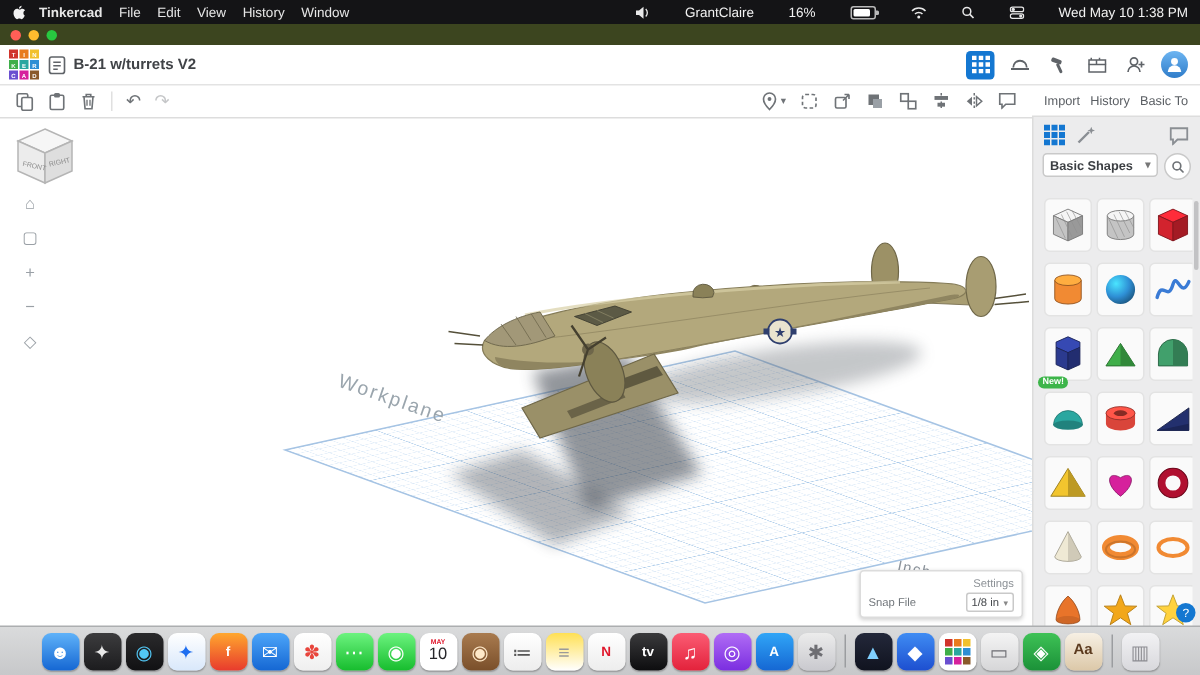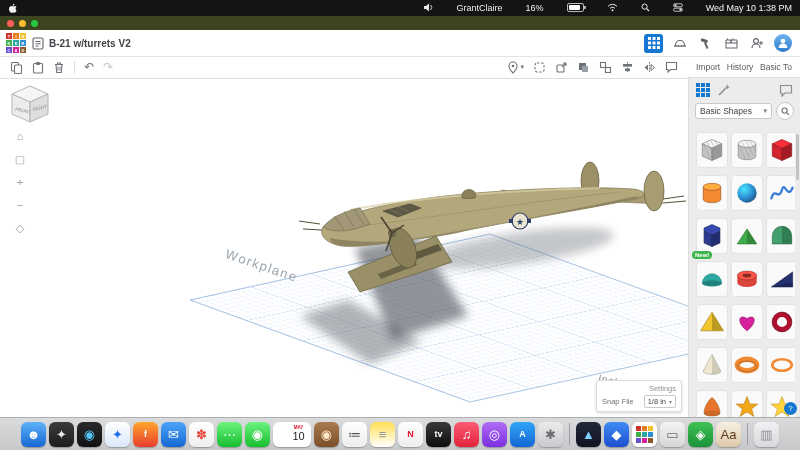--- a/index.html
+++ b/index.html
@@ -4,21 +4,21 @@
 <style>
   html,body{margin:0;padding:0;width:800px;height:450px;overflow:hidden;
     font-family:"Liberation Sans",sans-serif;background:#fff;position:relative;
     -webkit-font-smoothing:antialiased;}
   
   .menubar{position:absolute;top:0;left:0;right:0;height:16px;background:#141416;
     color:#f2f2f2;display:flex;align-items:center;font-size:9px;padding:0 8px;gap:0;z-index:50;}
   .menu-items{display:flex;gap:11px;margin-left:8px;}
   .menu-item{opacity:.95;}
   .menu-item:first-child{font-weight:bold;}
-  .menubar-right{margin-left:auto;display:flex;align-items:flex-start;gap:23px;}
+  .menubar-right{margin-left:auto;display:flex;align-items:center;gap:23px;}
   .battery{position:relative;width:15px;height:7px;border:1px solid rgba(255,255,255,.7);border-radius:2px;}
   .battery i{position:absolute;top:1px;left:1px;bottom:1px;width:75%;background:#fff;border-radius:1px;}
   .battery::after{content:"";position:absolute;right:-3px;top:2px;width:2px;height:3px;background:rgba(255,255,255,.7);border-radius:0 1px 1px 0;}
   
   .titlebar{position:absolute;top:16px;left:0;right:0;height:14px;background:#3c451f;
     display:flex;align-items:center;z-index:49;}
   .lights{position:absolute;left:7px;display:flex;gap:5px;}
   .light{width:7px;height:7px;border-radius:50%;}
   .light.red{background:#ff5f57}.light.yellow{background:#febc2e}.light.green{background:#28c840}
   .win-title{margin:0 auto;font-size:8px;color:#c9d2a4;}
@@ -50,35 +50,35 @@
   .canvasArea{position:absolute;left:0;top:0;right:112px;bottom:0;background:#fff;overflow:hidden;}
   .scene{position:absolute;left:0;top:0;}
   .viewcube{position:absolute;left:8px;top:4px;}
   .navcol{position:absolute;left:12px;top:50px;display:flex;flex-direction:column;gap:7px;align-items:center;}
   .navbtn{width:16px;height:16px;display:flex;align-items:center;justify-content:center;
     color:#9aa0a6;font-size:11px;line-height:1;}
   .workplane-label{position:absolute;left:224px;top:180px;transform:rotate(19deg);
     color:#9aa5ad;font-size:13px;letter-spacing:1.5px;}
   .units-label{position:absolute;left:598px;top:298px;transform:rotate(12deg);
     color:#8c949c;font-size:10px;letter-spacing:1px;}
-  .settings-card{position:absolute;right:6px;bottom:6px;width:86px;background:#fff;
+  .settings-card{position:absolute;right:6px;bottom:6px;width:109px;background:#fff;
     border:1px solid #dcdcdc;border-radius:3px;box-shadow:0 1px 3px rgba(0,0,0,.18);
     font-size:7.5px;color:#70757a;padding:3px 5px;box-sizing:border-box;}
   .settings-title{text-align:right;color:#8c9196;margin-bottom:2px;}
   .settings-row{display:flex;align-items:center;justify-content:space-between;gap:4px;}
   .snap-select{border:1px solid #c9c9c9;border-radius:2px;padding:1px 3px;background:#fff;
     color:#45484c;display:flex;align-items:center;gap:3px;}
   .help-btn{position:absolute;right:3px;bottom:3px;width:13px;height:13px;border-radius:50%;
     background:#1477d1;color:#fff;font-size:8px;display:flex;align-items:center;justify-content:center;z-index:30;}
   
   .panel{position:absolute;top:0;right:0;width:112px;bottom:0;background:#ececed;
     border-left:1px solid #dcdcdc;box-sizing:border-box;}
   .panel-top{display:flex;align-items:center;gap:7px;padding:5px 7px 3px;}
   .panel-chat{margin-left:auto;}
-  .panel-select-row{display:flex;align-items:center;gap:4px;padding:2px 6px 5px;}
+  .panel-select-row{display:flex;align-items:flex-start;gap:4px;padding:2px 6px 5px;font-weight:bold;}
   .cat-select{flex:1;background:#fff;border:1px solid #c9c9c9;border-radius:3px;font-size:8.5px;
     color:#3c3f43;padding:2px 4px;display:flex;justify-content:space-between;align-items:center;}
   .search-btn{width:16px;height:16px;border-radius:50%;background:#fff;border:1px solid #c9c9c9;
     display:flex;align-items:center;justify-content:center;flex:0 0 auto;}
   .shapes-grid{position:absolute;top:52px;left:0;right:5px;bottom:0;overflow:hidden;
     display:grid;grid-template-columns:repeat(3,1fr);gap:7px 3px;padding:2px 2px 0 7px;align-content:start;}
   .shape-tile{position:relative;height:34px;background:#fafafa;border:1px solid #e3e3e3;
     border-radius:4px;display:flex;align-items:center;justify-content:center;}
   .badge{position:absolute;left:-5px;bottom:-6px;background:#3db54a;color:#fff;font-size:6px;
     font-weight:bold;padding:1px 3px;border-radius:6px;z-index:5;}
@@ -98,20 +98,28 @@
 </style>
 </head>
 <body>
 
 <div class="menubar">
   <span style="display:flex">
     <svg width="10" height="11" viewBox="0 0 10 11">
         <path d="M7.6,5.7c0-1.3,1.1-1.9,1.1-1.9S8,2.9,6.9,2.9c-0.8,0-1.4,0.5-1.8,0.5 c-0.4,0-1-0.5-1.7-0.5C2.1,2.9,1,4,1,5.9c0,1.9,1.4,3.9,2.4,3.9c0.5,0,0.8-0.4,1.5-0.4c0.7,0,0.9,0.4,1.5,0.4 c0.9,0,1.9-1.7,2.1-2.4C8.4,7.3,7.6,6.9,7.6,5.7z M5.9,2.2c0.5-0.6,0.5-1.4,0.5-1.4S5.6,0.9,5.1,1.5C4.6,2,4.7,2.8,4.7,2.8 S5.4,2.8,5.9,2.2z" fill="#f2f2f2"></path>
       </svg>
   </span>
+  <span class="menu-items">
+      <span class="menu-item">Tinkercad</span>
+      <span class="menu-item">File</span>
+      <span class="menu-item">Edit</span>
+      <span class="menu-item">View</span>
+      <span class="menu-item">History</span>
+      <span class="menu-item">Window</span>
+    </span>
   <span class="menubar-right">
     <span style="display:flex">
       <svg width="11" height="9" viewBox="0 0 11 9">
           <path d="M1,3 h2 l3,-2.5 v8 l-3,-2.5 h-2 Z" fill="#e8e8e8"></path>
           <path d="M7.5,2 a3.5,3.5 0 0 1 0,5" stroke="#e8e8e8" stroke-width="0.9" fill="none"></path>
         </svg>
     </span>
     <span>GrantClaire</span>
     <span>16%</span>
     <span class="battery">
@@ -606,21 +614,21 @@
     </div>
     <div class="dock-icon" style="background: linear-gradient(rgb(255, 255, 255), rgb(239, 239, 239));">
       <span style="color: rgb(232, 69, 60);">✽</span>
     </div>
     <div class="dock-icon" style="background: linear-gradient(rgb(108, 243, 127), rgb(23, 189, 46));">
       <span style="color: rgb(255, 255, 255);">⋯</span>
     </div>
     <div class="dock-icon" style="background: linear-gradient(rgb(108, 243, 127), rgb(23, 189, 46));">
       <span style="color: rgb(255, 255, 255);">◉</span>
     </div>
-    <div class="dock-icon" style="background: rgb(255, 255, 255); padding-left: 13px;">
+    <div class="dock-icon" style="background: rgb(255, 255, 255);">
       <span class="cal-wrap">
         <span class="cal-month">MAY</span>
         <span class="cal-day">10</span>
       </span>
     </div>
     <div class="dock-icon" style="background: linear-gradient(rgb(169, 123, 79), rgb(122, 79, 42));">
       <span style="color: rgb(255, 233, 201);">◉</span>
     </div>
     <div class="dock-icon" style="background: linear-gradient(rgb(255, 255, 255), rgb(237, 237, 237));">
       <span style="color: rgb(85, 85, 85);">≔</span>
@@ -666,19 +674,19 @@
         <i style="background: rgb(138, 90, 43);"></i>
       </span>
     </div>
     <div class="dock-icon" style="background: linear-gradient(rgb(244, 244, 244), rgb(214, 214, 216));">
       <span style="color: rgb(110, 110, 115);">▭</span>
     </div>
     <div class="dock-icon" style="background: linear-gradient(rgb(62, 194, 86), rgb(27, 145, 56));">
       <span style="color: rgb(255, 255, 255);">◈</span>
     </div>
     <div class="dock-icon" style="background: linear-gradient(rgb(247, 240, 228), rgb(220, 200, 168));">
-      <span style="color: rgb(91, 58, 30); font-size: 13px; font-weight: normal;">Aa</span>
+      <span style="color: rgb(91, 58, 30); font-size: 10px; font-weight: bold;">Aa</span>
     </div>
     <span class="dock-divider"></span>
     <div class="dock-icon" style="background: linear-gradient(rgb(242, 242, 244), rgb(216, 216, 220));">
       <span style="color: rgb(142, 142, 147);">▥</span>
     </div>
   </div>
 
 </body></html>

